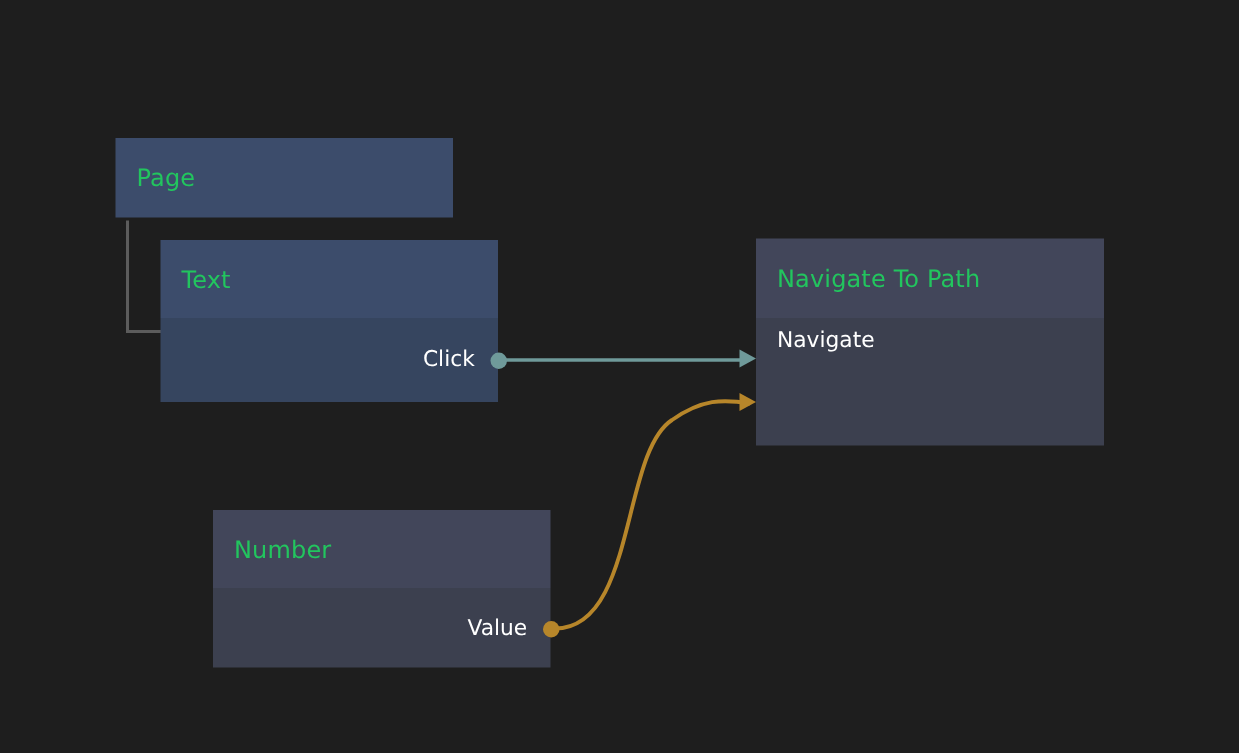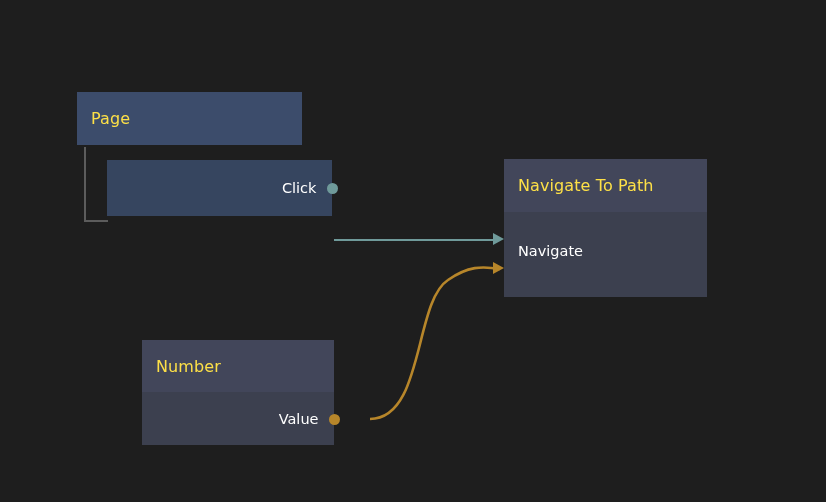--- a/index.html
+++ b/index.html
@@ -30,21 +30,21 @@
     box-sizing: border-box;
     overflow: visible;
   }
   .node-header {
     box-sizing: border-box;
     display: flex;
     align-items: center;
     padding: 0 14px;
     font-size: 16px;
     letter-spacing: 0.1px;
-    color: #fde047;
+    color: #22c55e;
     white-space: nowrap;
   }
   .node-body {
     box-sizing: border-box;
     position: relative;
   }
   
   .node-blue .node-header {
     background: #3c4c6b;
   }
@@ -128,47 +128,50 @@
 
   <div class="tree-connector" style="left:84px; top:147px; width:22px; height:73px;"></div>
 
   <div class="node node-blue" style="left:77px; top:92px; width:225px;">
     <div class="node-header" style="height:53px;">
       <span>Page</span>
     </div>
   </div>
 
   <div class="node node-blue" style="left:107px; top:160px; width:225px;">
+    <div class="node-header" style="height:52px;">
+      <span>Text</span>
+    </div>
     <div class="node-body" style="height:56px;">
       <div class="port-row out" style="top:17px; right:-5.5px;">
         <span class="port-label">Click</span>
         <span class="port-dot teal"></span>
       </div>
     </div>
   </div>
 
-  <div class="node node-slate" style="left:504px; top:159px; width:203px;">
+  <div class="node node-slate" style="left:504px; top:159px; width:232px;">
     <div class="node-header" style="height:53px;">
       <span>Navigate To Path</span>
     </div>
     <div class="node-body" style="height:85px;">
-      <div class="port-row in" style="top:28px;">
+      <div class="port-row in" style="top:4px;">
         <span class="port-label">Navigate</span>
       </div>
       <div class="in-marker" style="left:-11px; top:16px;">
         <span class="port-arrow teal"></span>
       </div>
 
       <div class="in-marker" style="left:-11px; top:45px;">
         <span class="port-arrow amber"></span>
       </div>
     </div>
   </div>
 
-  <div class="node node-slate" style="left:142px; top:340px; width:192px;">
+  <div class="node node-slate" style="left:142px; top:340px; width:225px;">
     <div class="node-header" style="height:52px;">
       <span>Number</span>
     </div>
     <div class="node-body" style="height:53px;text-align:center;">
       <div class="port-row out" style="top:16px; right:-5.5px;">
         <span class="port-label">Value</span>
         <span class="port-dot amber"></span>
       </div>
     </div>
   </div>

